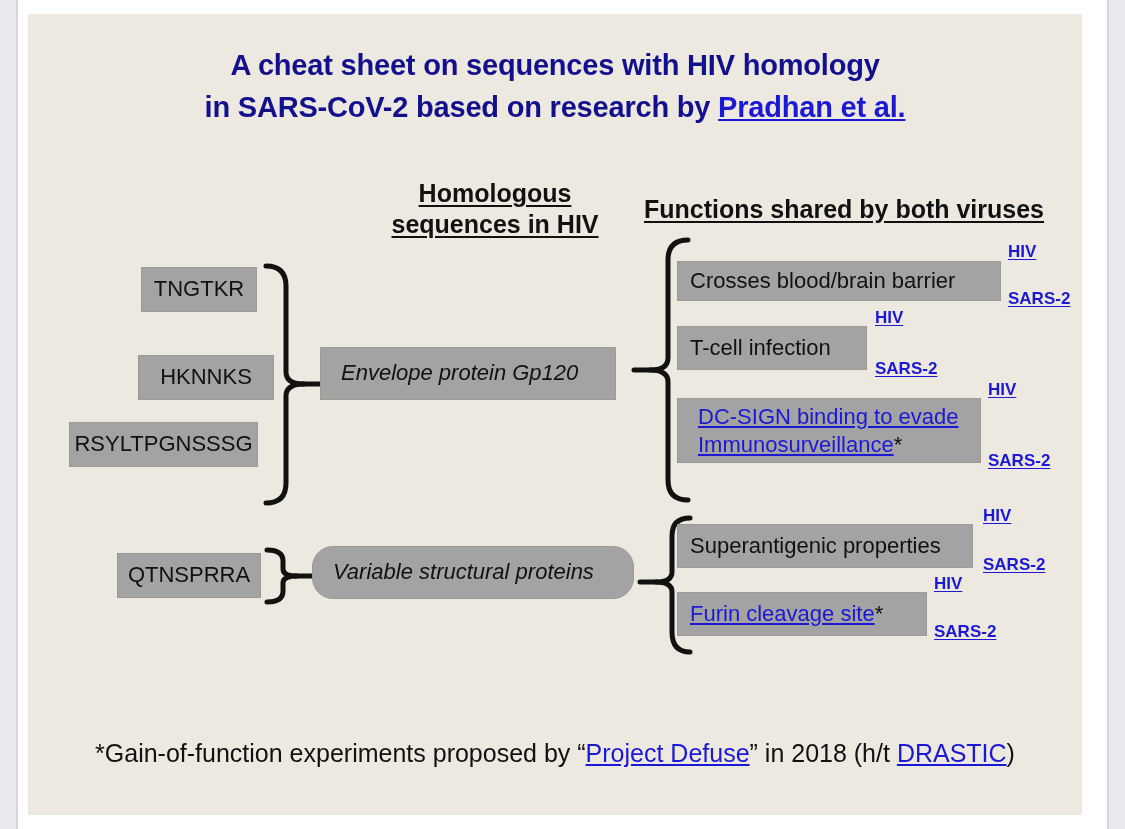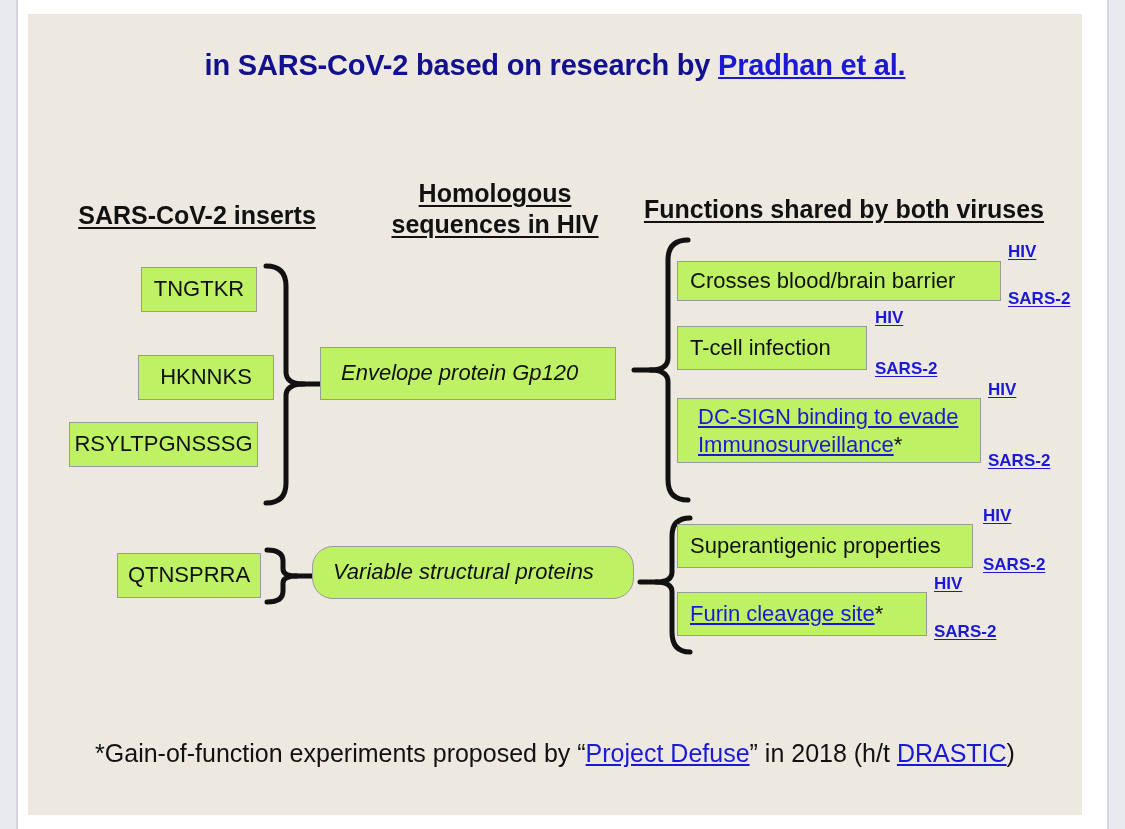--- a/index.html
+++ b/index.html
@@ -85,21 +85,21 @@
     text-decoration: underline;
     text-underline-offset: 3px;
   }
   .head-inserts   { left: 14px;  top: 186px; width: 310px; }
   .head-homolog   { left: 322px; top: 164px; width: 290px; }
   .head-functions { left: 596px; top: 180px; width: 440px; }
 
   
   .box {
     position: absolute;
-    background: #bef264;
+    background: #a3a3a3;
     border: 1px solid #9a9a96;
     box-sizing: border-box;
     display: flex;
     align-items: center;
     justify-content: center;
     font-size: 22px;
     color: #111111;
     line-height: 1.22;
   }
   .box.left-align {
@@ -151,26 +151,24 @@
 </div>
 <div class="page-gutter right">
   <div class="edge"></div>
 </div>
 
 <div class="white-page"></div>
 
 <div class="slide">
 
   <div class="title">
+    <div>A cheat sheet on sequences with HIV homology</div>
     <div><span>in SARS-CoV-2 based on research by </span><span class="lnk">Pradhan et al.</span></div>
   </div>
 
-  <div class="col-head head-inserts">
-    <span>SARS-CoV-2 inserts</span>
-  </div>
   <div class="col-head head-homolog">
     <span>Homologous</span><br>
     <span>sequences in HIV</span>
   </div>
   <div class="col-head head-functions">
     <span>Functions shared by both viruses</span>
   </div>
 
   <div class="box" style="left:113px; top:253px; width:116px; height:45px;">
     <span>TNGTKR</span>

